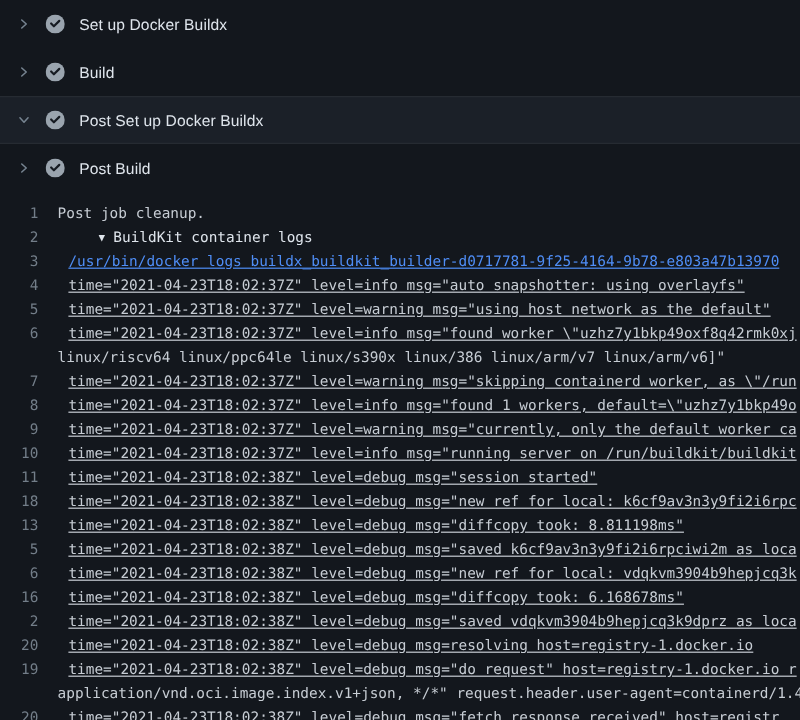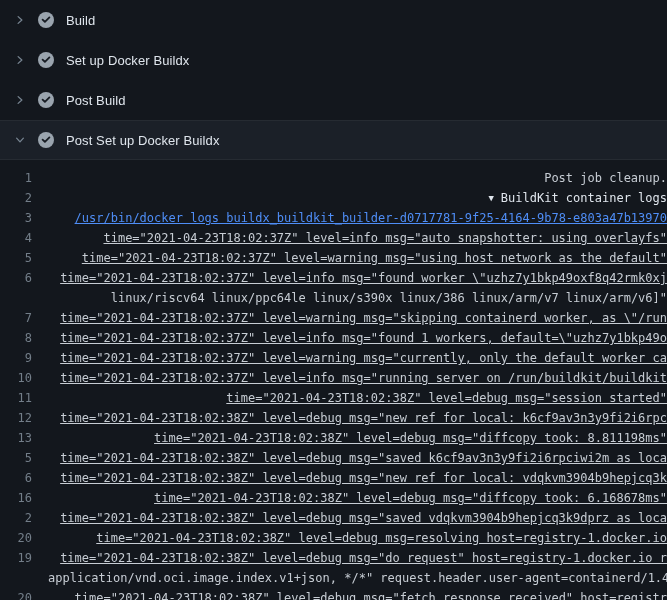--- a/index.html
+++ b/index.html
@@ -62,25 +62,24 @@
     padding-right:16px;
     text-align:right;
     color:var(--line-number-color);
     cursor:pointer;
     user-select:none;
   }
   .line-text{
     white-space:pre;
     overflow:hidden;
     flex:1 1 auto;
-    text-align:right;
   }
   .log-line.indent .line-text{padding-left:9px;text-decoration:underline;}
   .log-line.t-command .line-text{color:var(--command-color);}
-  .log-line.t-group .line-text{color:var(--title-color);}
+  .log-line.t-group .line-text{color:var(--title-color);margin-left:34px;}
   .group-toggle-icon{
     color:var(--title-color);
     font-size:9px;
     margin-right:7px;
     vertical-align:1px;
     cursor:pointer;
   }
 </style>
 </head>
 <body>
@@ -91,63 +90,63 @@
       <svg width="12" height="12" viewBox="0 0 16 16">
         <path d="M5.5 3.5 L10.5 8 L5.5 12.5" fill="none" stroke="currentColor" stroke-width="1.7" stroke-linecap="round" stroke-linejoin="round"></path>
       </svg>
     </span>
     <span class="check">
       <svg width="16" height="16" viewBox="0 0 16 16">
         <circle cx="8" cy="8" r="8" fill="var(--check-fill)"></circle>
         <path d="M11.4 5.4 L6.9 9.9 L4.6 7.6" fill="none" stroke="var(--check-mark)" stroke-width="1.8" stroke-linecap="round" stroke-linejoin="round"></path>
       </svg>
     </span>
+    <span class="section-label">Set up Docker Buildx</span>
+  </div>
+    <div class="section-header collapsed">
+    <span class="chevron">
+      <svg width="12" height="12" viewBox="0 0 16 16">
+        <path d="M5.5 3.5 L10.5 8 L5.5 12.5" fill="none" stroke="currentColor" stroke-width="1.7" stroke-linecap="round" stroke-linejoin="round"></path>
+      </svg>
+    </span>
+    <span class="check">
+      <svg width="16" height="16" viewBox="0 0 16 16">
+        <circle cx="8" cy="8" r="8" fill="var(--check-fill)"></circle>
+        <path d="M11.4 5.4 L6.9 9.9 L4.6 7.6" fill="none" stroke="var(--check-mark)" stroke-width="1.8" stroke-linecap="round" stroke-linejoin="round"></path>
+      </svg>
+    </span>
     <span class="section-label">Build</span>
   </div>
+    <div class="section-header expanded">
+    <span class="chevron">
+      <svg width="12" height="12" viewBox="0 0 16 16">
+        <path d="M5.5 3.5 L10.5 8 L5.5 12.5" fill="none" stroke="currentColor" stroke-width="1.7" stroke-linecap="round" stroke-linejoin="round"></path>
+      </svg>
+    </span>
+    <span class="check">
+      <svg width="16" height="16" viewBox="0 0 16 16">
+        <circle cx="8" cy="8" r="8" fill="var(--check-fill)"></circle>
+        <path d="M11.4 5.4 L6.9 9.9 L4.6 7.6" fill="none" stroke="var(--check-mark)" stroke-width="1.8" stroke-linecap="round" stroke-linejoin="round"></path>
+      </svg>
+    </span>
+    <span class="section-label">Post Set up Docker Buildx</span>
+  </div>
     <div class="section-header collapsed">
     <span class="chevron">
       <svg width="12" height="12" viewBox="0 0 16 16">
         <path d="M5.5 3.5 L10.5 8 L5.5 12.5" fill="none" stroke="currentColor" stroke-width="1.7" stroke-linecap="round" stroke-linejoin="round"></path>
       </svg>
     </span>
     <span class="check">
       <svg width="16" height="16" viewBox="0 0 16 16">
         <circle cx="8" cy="8" r="8" fill="var(--check-fill)"></circle>
         <path d="M11.4 5.4 L6.9 9.9 L4.6 7.6" fill="none" stroke="var(--check-mark)" stroke-width="1.8" stroke-linecap="round" stroke-linejoin="round"></path>
       </svg>
     </span>
-    <span class="section-label">Set up Docker Buildx</span>
-  </div>
-    <div class="section-header collapsed">
-    <span class="chevron">
-      <svg width="12" height="12" viewBox="0 0 16 16">
-        <path d="M5.5 3.5 L10.5 8 L5.5 12.5" fill="none" stroke="currentColor" stroke-width="1.7" stroke-linecap="round" stroke-linejoin="round"></path>
-      </svg>
-    </span>
-    <span class="check">
-      <svg width="16" height="16" viewBox="0 0 16 16">
-        <circle cx="8" cy="8" r="8" fill="var(--check-fill)"></circle>
-        <path d="M11.4 5.4 L6.9 9.9 L4.6 7.6" fill="none" stroke="var(--check-mark)" stroke-width="1.8" stroke-linecap="round" stroke-linejoin="round"></path>
-      </svg>
-    </span>
     <span class="section-label">Post Build</span>
-  </div>
-    <div class="section-header expanded">
-    <span class="chevron">
-      <svg width="12" height="12" viewBox="0 0 16 16">
-        <path d="M5.5 3.5 L10.5 8 L5.5 12.5" fill="none" stroke="currentColor" stroke-width="1.7" stroke-linecap="round" stroke-linejoin="round"></path>
-      </svg>
-    </span>
-    <span class="check">
-      <svg width="16" height="16" viewBox="0 0 16 16">
-        <circle cx="8" cy="8" r="8" fill="var(--check-fill)"></circle>
-        <path d="M11.4 5.4 L6.9 9.9 L4.6 7.6" fill="none" stroke="var(--check-mark)" stroke-width="1.8" stroke-linecap="round" stroke-linejoin="round"></path>
-      </svg>
-    </span>
-    <span class="section-label">Post Set up Docker Buildx</span>
   </div>
   </div>
 <div class="log-viewer">
   <div>
       <div class="log-line t-normal">
     <span class="line-number">1</span>
     <span class="line-text"><span>Post job cleanup.</span></span>
   </div>
       <div class="log-line t-group">
     <span class="line-number">2</span>
@@ -187,21 +186,21 @@
   </div>
       <div class="log-line t-normal indent">
     <span class="line-number">10</span>
     <span class="line-text"><span>time="2021-04-23T18:02:37Z" level=info msg="running server on /run/buildkit/buildkit</span></span>
   </div>
       <div class="log-line t-normal indent">
     <span class="line-number">11</span>
     <span class="line-text"><span>time="2021-04-23T18:02:38Z" level=debug msg="session started"</span></span>
   </div>
       <div class="log-line t-normal indent">
-    <span class="line-number">12</span>
+    <span class="line-number">18</span>
     <span class="line-text"><span>time="2021-04-23T18:02:38Z" level=debug msg="new ref for local: k6cf9av3n3y9fi2i6rpc</span></span>
   </div>
       <div class="log-line t-normal indent">
     <span class="line-number">13</span>
     <span class="line-text"><span>time="2021-04-23T18:02:38Z" level=debug msg="diffcopy took: 8.811198ms"</span></span>
   </div>
       <div class="log-line t-normal indent">
     <span class="line-number">5</span>
     <span class="line-text"><span>time="2021-04-23T18:02:38Z" level=debug msg="saved k6cf9av3n3y9fi2i6rpciwi2m as loca</span></span>
   </div>

